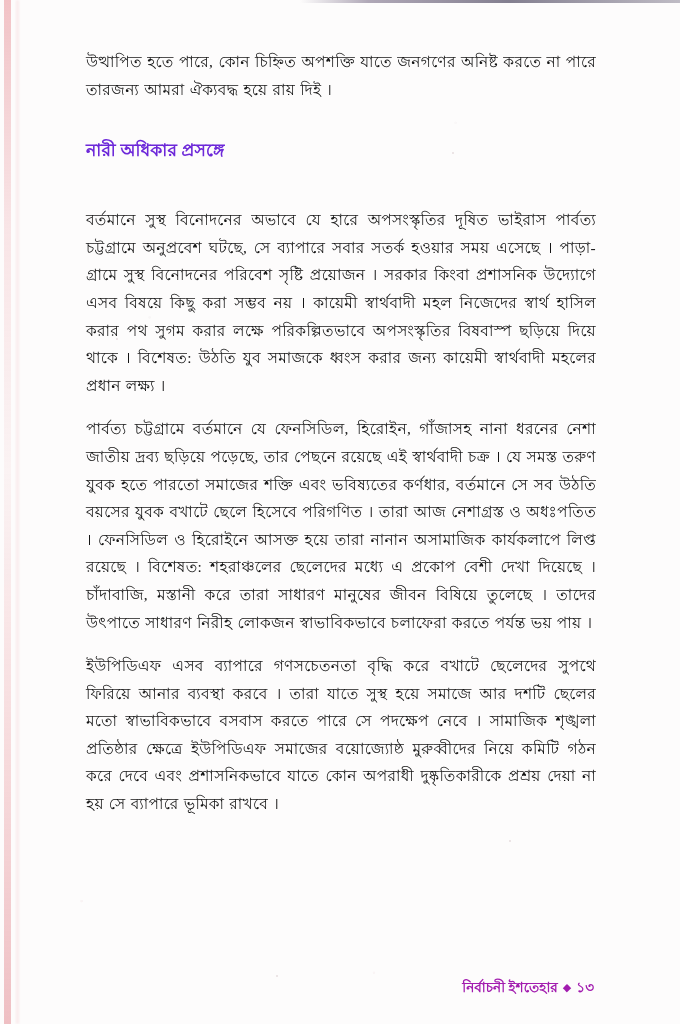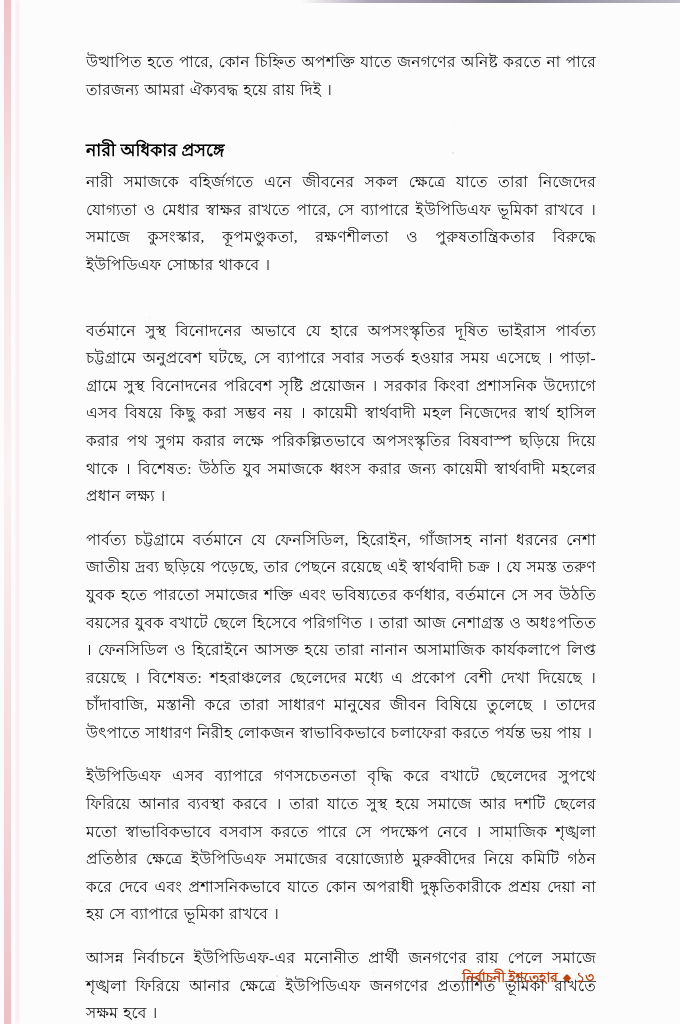--- a/index.html
+++ b/index.html
@@ -81,36 +81,36 @@
     color: #141414;
   }
 
   .para + .para { margin-top: 16px; }
 
   .section-head {
     margin: 0;
     font-size: 17.2px;
     line-height: 27px;
     font-weight: 700;
-    color: #000000;
+    color: #6d28d9;
     letter-spacing: 0.01em;
   }
 
   
   .gap-head-before { height: 34px; }
   .gap-head-after  { height: 4px; }
 
   .footer {
     position: absolute;
     right: 86px;
-    bottom: 36px;
+    bottom: 26px;
     font-size: 13.6px;
     line-height: 20px;
     font-weight: 700;
-    color: #c2410c;
+    color: #a21caf;
     white-space: nowrap;
   }
   .footer .diamond {
     display: inline-block;
     margin: 0 5px;
     font-size: 11px;
     vertical-align: 1px;
   }
 
   
@@ -141,28 +141,26 @@
   <div class="scan-speck" style="left:509px;top:840px;width:2px;height:2px;"></div>
   <div class="scan-speck" style="left:276px;top:975px;width:2px;height:2px;"></div>
 
   <div class="content">
 
     <p class="para">উত্থাপিত হতে পারে, কোন চিহ্নিত অপশক্তি যাতে জনগণের অনিষ্ট করতে না পারে তারজন্য আমরা ঐক্যবদ্ধ হয়ে রায় দিই ।</p>
 
     <div class="gap-head-before"></div>
     <h2 class="section-head">নারী অধিকার প্রসঙ্গে</h2>
     <div class="gap-head-after"></div>
-    <p class="para">নারী সমাজকে বহির্জগতে এনে জীবনের সকল ক্ষেত্রে যাতে তারা নিজেদের যোগ্যতা ও মেধার স্বাক্ষর রাখতে পারে, সে ব্যাপারে ইউপিডিএফ ভূমিকা রাখবে । সমাজে কুসংস্কার, কূপমণ্ডুকতা, রক্ষণশীলতা ও পুরুষতান্ত্রিকতার বিরুদ্ধে ইউপিডিএফ সোচ্চার থাকবে ।</p>
 
     <div class="gap-head-before"></div>
     <div class="gap-head-after"></div>
     <p class="para">বর্তমানে সুস্থ বিনোদনের অভাবে যে হারে অপসংস্কৃতির দূষিত ভাইরাস পার্বত্য চট্টগ্রামে অনুপ্রবেশ ঘটছে, সে ব্যাপারে সবার সতর্ক হওয়ার সময় এসেছে । পাড়া-গ্রামে সুস্থ বিনোদনের পরিবেশ সৃষ্টি প্রয়োজন । সরকার কিংবা প্রশাসনিক উদ্যোগে এসব বিষয়ে কিছু করা সম্ভব নয় । কায়েমী স্বার্থবাদী মহল নিজেদের স্বার্থ হাসিল করার পথ সুগম করার লক্ষে পরিকল্পিতভাবে অপসংস্কৃতির বিষবাস্প ছড়িয়ে দিয়ে থাকে । বিশেষত: উঠতি যুব সমাজকে ধ্বংস করার জন্য কায়েমী স্বার্থবাদী মহলের প্রধান লক্ষ্য ।</p>
     <p class="para">পার্বত্য চট্টগ্রামে বর্তমানে যে ফেনসিডিল, হিরোইন, গাঁজাসহ নানা ধরনের নেশা জাতীয় দ্রব্য ছড়িয়ে পড়েছে, তার পেছনে রয়েছে এই স্বার্থবাদী চক্র । যে সমস্ত তরুণ যুবক হতে পারতো সমাজের শক্তি এবং ভবিষ্যতের কর্ণধার, বর্তমানে সে সব উঠতি বয়সের যুবক বখাটে ছেলে হিসেবে পরিগণিত । তারা আজ নেশাগ্রস্ত ও অধঃপতিত । ফেনসিডিল ও হিরোইনে আসক্ত হয়ে তারা নানান অসামাজিক কার্যকলাপে লিপ্ত রয়েছে । বিশেষত: শহরাঞ্চলের ছেলেদের মধ্যে এ প্রকোপ বেশী দেখা দিয়েছে । চাঁদাবাজি, মস্তানী করে তারা সাধারণ মানুষের জীবন বিষিয়ে তুলেছে । তাদের উৎপাতে সাধারণ নিরীহ লোকজন স্বাভাবিকভাবে চলাফেরা করতে পর্যন্ত ভয় পায় ।</p>
     <p class="para">ইউপিডিএফ এসব ব্যাপারে গণসচেতনতা বৃদ্ধি করে বখাটে ছেলেদের সুপথে ফিরিয়ে আনার ব্যবস্থা করবে । তারা যাতে সুস্থ হয়ে সমাজে আর দশটি ছেলের মতো স্বাভাবিকভাবে বসবাস করতে পারে সে পদক্ষেপ নেবে । সামাজিক শৃঙ্খলা প্রতিষ্ঠার ক্ষেত্রে ইউপিডিএফ সমাজের বয়োজ্যোষ্ঠ মুরুব্বীদের নিয়ে কমিটি গঠন করে দেবে এবং প্রশাসনিকভাবে যাতে কোন অপরাধী দুষ্কৃতিকারীকে প্রশ্রয় দেয়া না হয় সে ব্যাপারে ভূমিকা রাখবে ।</p>
-    <p class="para">আসন্ন নির্বাচনে ইউপিডিএফ-এর মনোনীত প্রার্থী জনগণের রায় পেলে সমাজে শৃঙ্খলা ফিরিয়ে আনার ক্ষেত্রে ইউপিডিএফ জনগণের প্রত্যাশিত ভূমিকা রাখতে সক্ষম হবে ।</p>
 
     <div class="gap-head-before"></div>
 
   </div>
 
   <div class="footer">
     <span>নির্বাচনী ইশতেহার</span><span class="diamond">◆</span><span>১৩</span>
   </div>
 
 </div>

